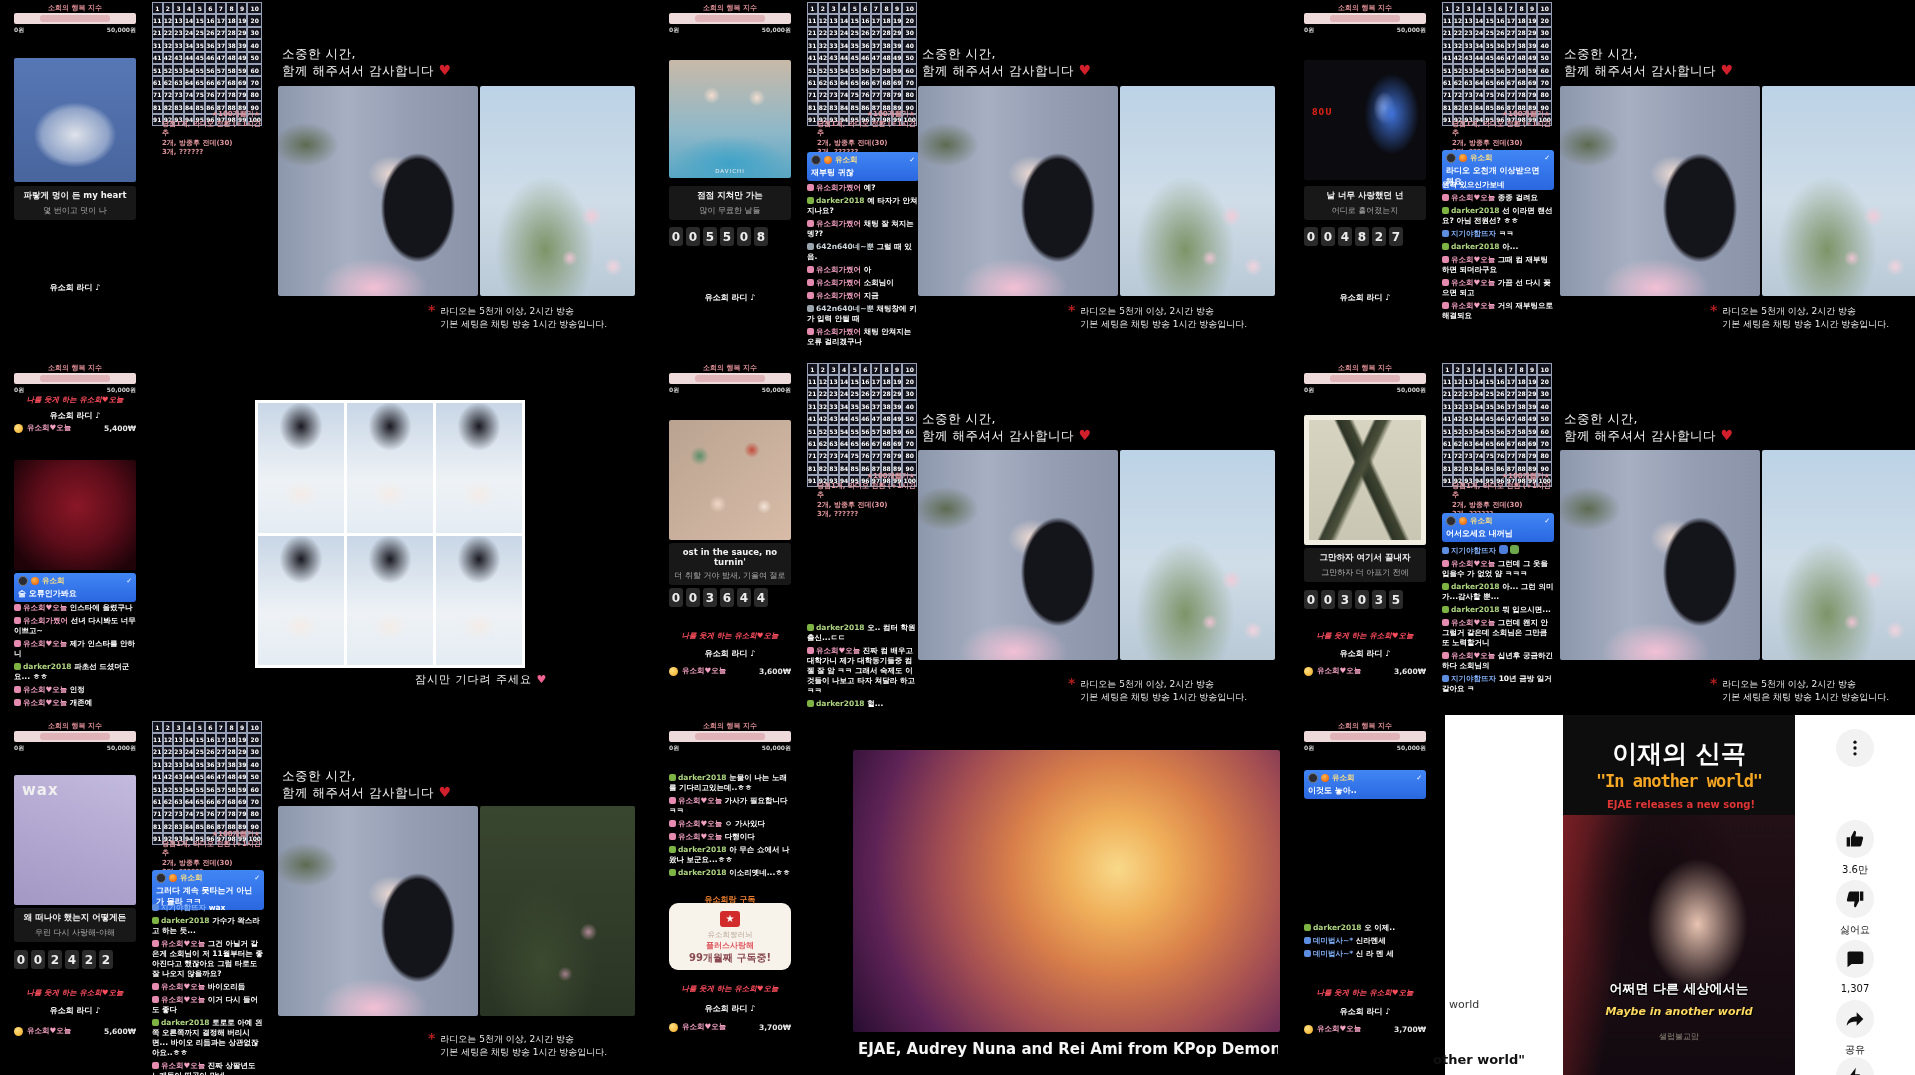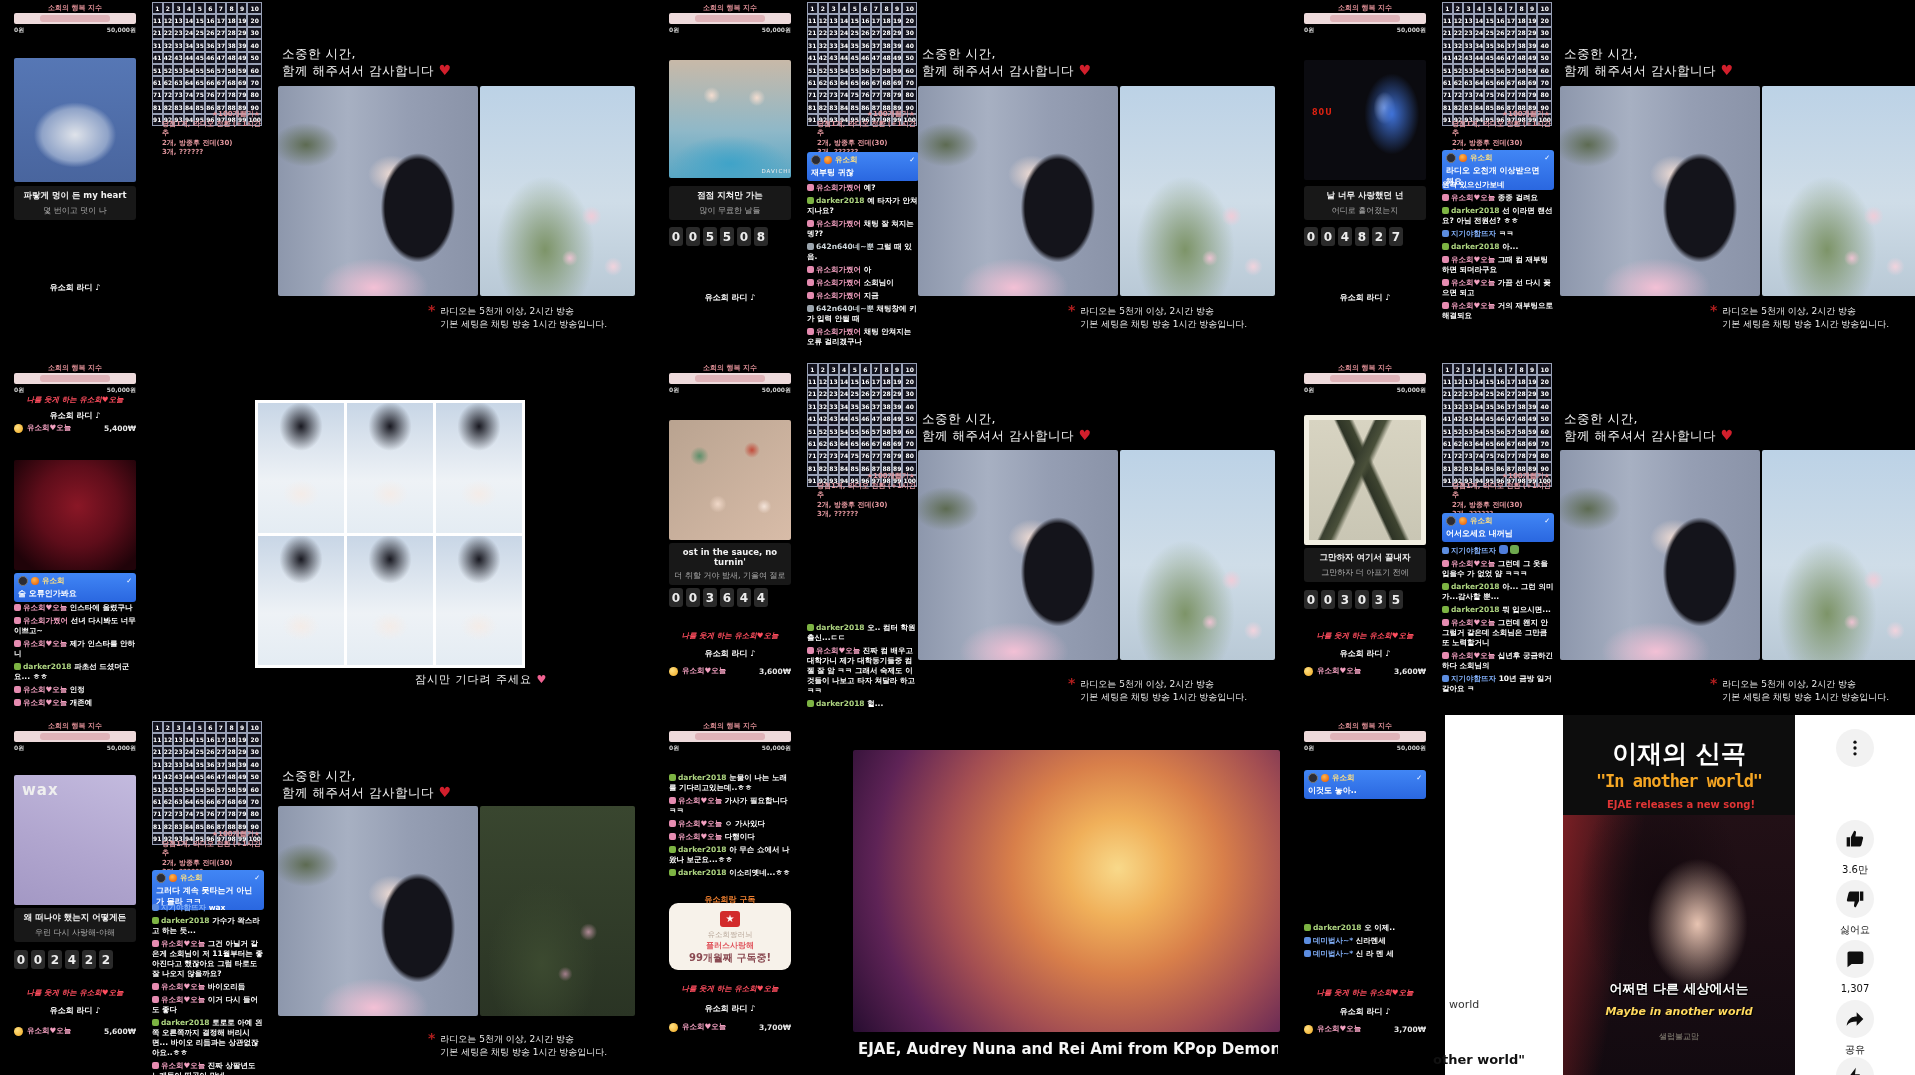--- a/index.html
+++ b/index.html
@@ -7,21 +7,21 @@
          font-family:"DejaVu Sans",sans-serif;}
   .tile{position:absolute;width:655px;height:357px;}
   
   .sb{position:absolute;left:14px;top:0;width:122px;height:357px;}
   .sb-title{position:absolute;top:3px;left:0;right:0;text-align:center;font-size:7px;color:#d98b92;font-weight:bold;}
   .sb-bar{position:absolute;top:13px;left:0;right:0;height:11px;background:#eedadb;border-radius:2px;}
   .sb-bar-fill{position:absolute;left:21%;top:2px;width:58%;height:7px;background:#dfb3b8;border-radius:3px;}
   .sb-labels{position:absolute;top:26px;left:0;right:0;display:flex;justify-content:space-between;
              font-size:6px;font-weight:bold;color:#cfcfcf;}
   .media{position:absolute;left:0;width:122px;border-radius:2px;overflow:hidden;}
-  .media-label{position:absolute;bottom:4px;left:0;right:0;text-align:right;font-size:5.5px;color:#eee;letter-spacing:1px;}
+  .media-label{position:absolute;bottom:4px;left:0;right:0;text-align:center;font-size:5.5px;color:#eee;letter-spacing:1px;}
   .media-label.red{top:40%;left:8px;right:auto;bottom:auto;color:#d21;font-weight:bold;font-size:8px;}
   .media-label.wax{top:6px;left:8px;right:auto;bottom:auto;text-align:left;color:#efefef;font-size:15px;font-weight:bold;}
   .lyr{position:absolute;left:0;right:0;background:#181818;border-radius:3px;padding:4px 2px;text-align:center;}
   .lyr .l1{font-size:8.5px;font-weight:bold;color:#f2f2f2;}
   .lyr .l2{font-size:8px;color:#a9a9a9;margin-top:3px;}
   .timer{position:absolute;left:0;display:flex;gap:3px;}
   .timer .d{width:14px;height:19px;background:#2a2a2a;border-radius:3px;color:#ededed;
             font-size:12px;font-weight:bold;display:flex;align-items:center;justify-content:center;}
   .smile{position:absolute;left:0;right:0;text-align:center;font-size:7.5px;font-weight:bold;
          color:#ff4d5e;font-style:italic;}

